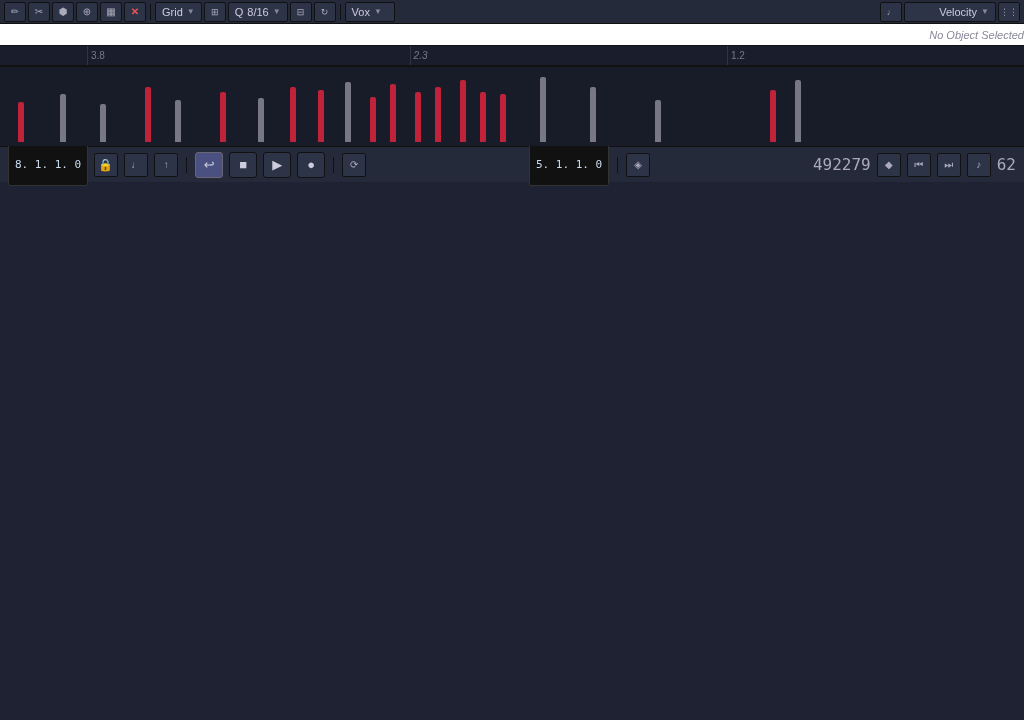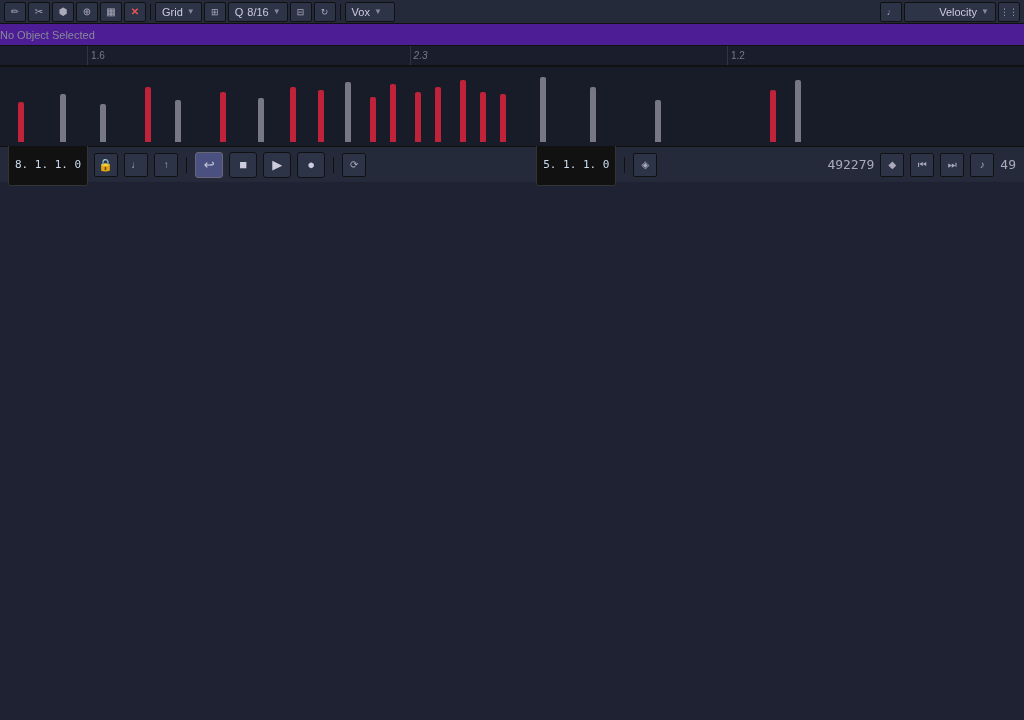--- a/index.html
+++ b/index.html
@@ -54,27 +54,28 @@
       cursor: pointer;
       color: #ccd;
       font-size: 11px;
     }
     .tool-dropdown .arrow { font-size: 8px; color: #889; }
     .toolbar-spacer { flex: 1; }
 
     
     #status-bar {
       height: 22px;
-      background: #4c1d95;
-      display: flex;
-      align-items: center;
-      justify-content: flex-start;
+      background: #ffffff;
+      display: flex;
+      align-items: center;
+      justify-content: flex-end;
       border-bottom: 1px solid #111;
       color: #889;
       font-size: 11px;
+      font-style: italic;
     }
 
     
     #ruler {
       height: 20px;
       background: #1a1e2c;
       border-bottom: 1px solid #111;
       position: relative;
       margin-left: 0;
     }
@@ -163,21 +164,21 @@
       color: #ccd;
       font-size: 13px;
     }
     .transport-btn.active {
       background: #4a5080;
       border-color: #667;
     }
     .transport-spacer { flex: 1; }
     .transport-number {
       color: #aab;
-      font-size: 13px;
+      font-size: 16px;
       font-family: monospace;
     }
     .transport-icon-btn {
       width: 24px;
       height: 24px;
       background: #2e3448;
       border: 1px solid #111;
       border-radius: 2px;
       display: flex;
       align-items: center;
@@ -224,21 +225,21 @@
   </div>
   <div class="tool-btn" style="font-size:9px;">⋮⋮</div>
 </div>
 
 <div id="status-bar">
   <span>No Object Selected</span>
 </div>
 
 <div id="ruler">
   <div class="ruler-mark" style="left:8.5%;">
-    <span>1.6</span>
+    <span>3.8</span>
   </div>
   <div class="ruler-mark" style="left:40%;font-style:italic;">
     <span>2.3</span>
   </div>
   <div class="ruler-mark" style="left:71%;">
     <span>1.2</span>
   </div>
 </div>
 
 <div id="grid-container">
@@ -320,14 +321,14 @@
   <div class="transport-spacer"></div>
   <div class="transport-display">5. 1. 1. 0</div>
   <div class="tool-separator"></div>
   <div class="transport-icon-btn">◈</div>
   <div class="transport-spacer"></div>
   <div class="transport-number">492279</div>
   <div class="transport-icon-btn">◆</div>
   <div class="transport-icon-btn">⏮</div>
   <div class="transport-icon-btn">⏭</div>
   <div class="transport-icon-btn">♪</div>
-  <div class="transport-number">49</div>
+  <div class="transport-number">62</div>
 </div>
 
 </body></html>

